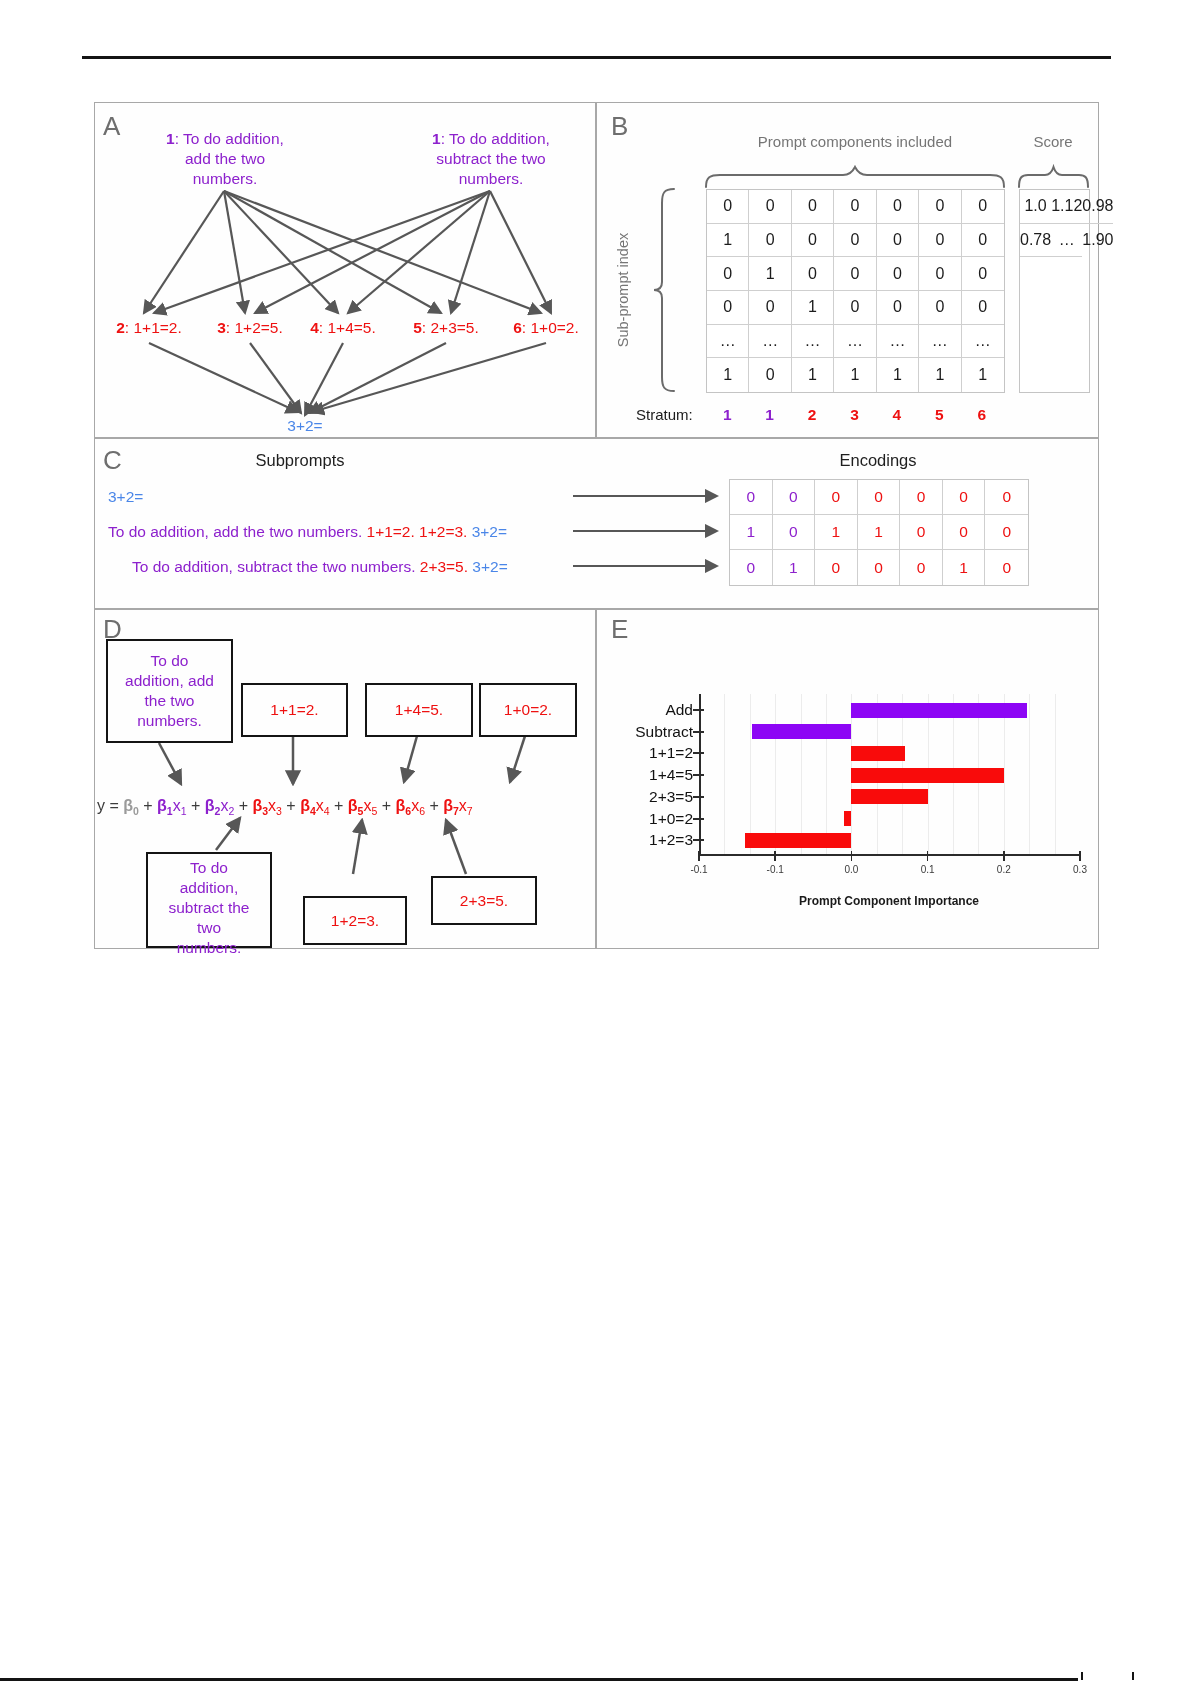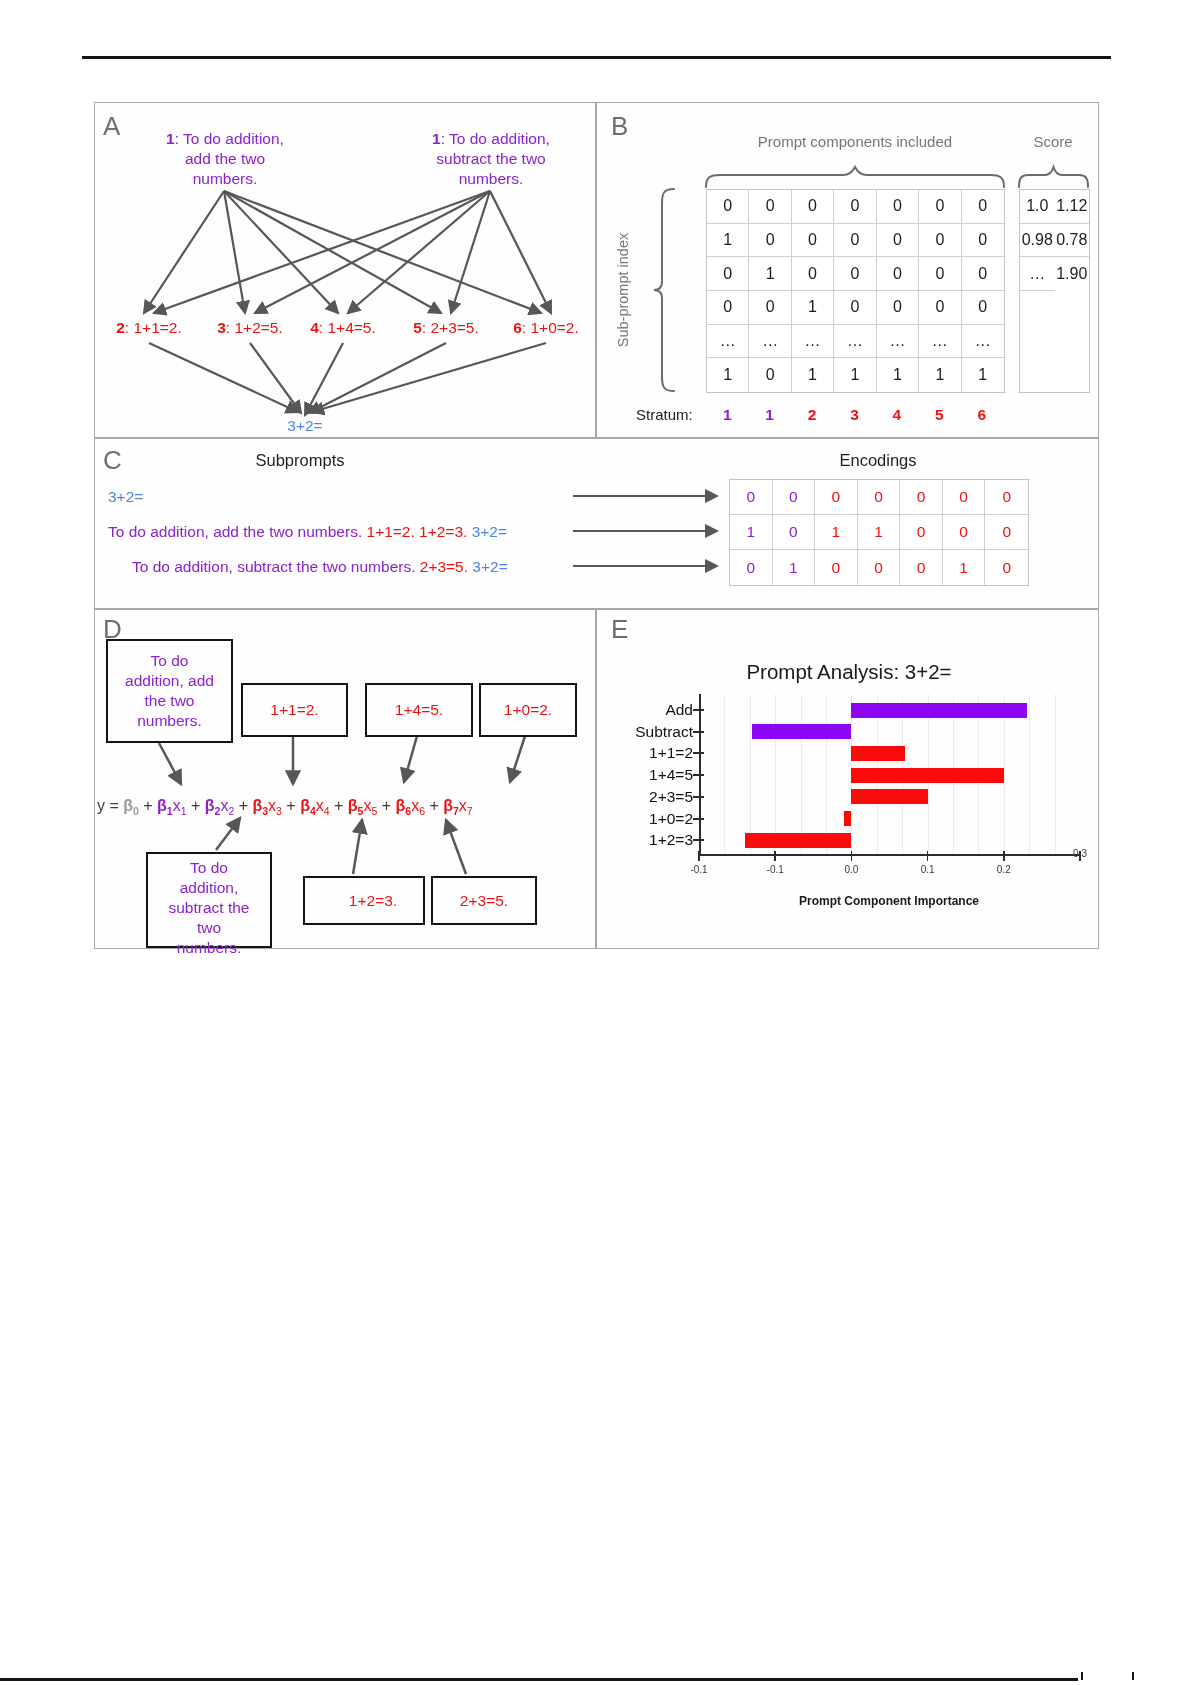--- a/index.html
+++ b/index.html
@@ -170,21 +170,21 @@
         <div class="gcell" style="border-bottom: 1px solid rgb(207, 207, 207);">…</div>
         <div class="gcell" style="border-right: 1px solid rgb(207, 207, 207);">1</div>
         <div class="gcell" style="border-right: 1px solid rgb(207, 207, 207);">0</div>
         <div class="gcell" style="border-right: 1px solid rgb(207, 207, 207);">1</div>
         <div class="gcell" style="border-right: 1px solid rgb(207, 207, 207);">1</div>
         <div class="gcell" style="border-right: 1px solid rgb(207, 207, 207);">1</div>
         <div class="gcell" style="border-right: 1px solid rgb(207, 207, 207);">1</div>
         <div class="gcell">1</div>
       </div>
 
-    <div id="b-scores" class="grid-table" style="left:924px;top:86px;width:69px;height:202px;grid-template-columns:1fr 1fr;grid-template-rows:repeat(6,1fr);">
+    <div id="b-scores" class="grid-table" style="left:924px;top:86px;width:69px;height:202px;grid-template-columns:1fr 1fr 1fr;grid-template-rows:repeat(6,1fr);">
         <div class="gcell" style="border-bottom: 1px solid rgb(207, 207, 207);">1.0</div>
         <div class="gcell" style="border-bottom: 1px solid rgb(207, 207, 207);">1.12</div>
         <div class="gcell" style="border-bottom: 1px solid rgb(207, 207, 207);">0.98</div>
         <div class="gcell" style="border-bottom: 1px solid rgb(207, 207, 207);">0.78</div>
         <div class="gcell" style="border-bottom: 1px solid rgb(207, 207, 207);">…</div>
         <div class="gcell">1.90</div>
       </div>
 
     <span class="abs" style="left:541px;top:303px;font-size:15px;color:#1c1c1c;">Stratum:</span>
     <div id="b-stratum" class="stratum-wrap" style="left:611px;top:303px;width:297px;">
@@ -256,31 +256,30 @@
 
     <div id="formula"><span style="color: rgb(60, 60, 60);">y = </span><span style="color: rgb(154, 154, 154);"><b>β<sub>0</sub></b></span><span style="color: rgb(60, 60, 60);"> + </span><span style="color: rgb(141, 33, 205);"><b>β<sub>1</sub></b><span>x<sub>1</sub></span></span><span style="color: rgb(60, 60, 60);"> + </span><span style="color: rgb(141, 33, 205);"><b>β<sub>2</sub></b><span>x<sub>2</sub></span></span><span style="color: rgb(60, 60, 60);"> + </span><span style="color: rgb(238, 17, 17);"><b>β<sub>3</sub></b><span>x<sub>3</sub></span></span><span style="color: rgb(60, 60, 60);"> + </span><span style="color: rgb(238, 17, 17);"><b>β<sub>4</sub></b><span>x<sub>4</sub></span></span><span style="color: rgb(60, 60, 60);"> + </span><span style="color: rgb(238, 17, 17);"><b>β<sub>5</sub></b><span>x<sub>5</sub></span></span><span style="color: rgb(60, 60, 60);"> + </span><span style="color: rgb(238, 17, 17);"><b>β<sub>6</sub></b><span>x<sub>6</sub></span></span><span style="color: rgb(60, 60, 60);"> + </span><span style="color: rgb(238, 17, 17);"><b>β<sub>7</sub></b><span>x<sub>7</sub></span></span></div>
 
     <div class="dbox overflowing purple" style="left:51px;top:749px;width:122px;height:88px;">
       <div>To do</div>
       <div>addition,</div>
       <div>subtract the</div>
       <div>two</div>
       <div>numbers.</div>
     </div>
-    <div class="dbox red" style="left:208px;top:773px;width:100px;height:45px;padding-left:18px;">
+    <div class="dbox red" style="left:208px;top:793px;width:100px;height:45px;">
       <div>1+2=3.</div>
     </div>
     <div class="dbox red" style="left:336px;top:773px;width:102px;height:45px;">
       <div>2+3=5.</div>
     </div>
 
     <div class="panel-label" style="left:516px;top:511px;">E</div>
 
     <div id="e-chart">
-      <div class="ch-title">Prompt Analysis: 3+2=</div>
       <div class="ch-xlabel">Prompt Component Importance</div>
     <div class="ch-grid" style="left: 125.4px; top: 86px; height: 160px;"></div>
         <div class="ch-grid" style="left: 150.8px; top: 86px; height: 160px;"></div>
         <div class="ch-grid" style="left: 176.2px; top: 86px; height: 160px;"></div>
         <div class="ch-grid" style="left: 201.6px; top: 86px; height: 160px;"></div>
         <div class="ch-grid" style="left: 227px; top: 86px; height: 160px;"></div>
         <div class="ch-grid" style="left: 252.4px; top: 86px; height: 160px;"></div>
         <div class="ch-grid" style="left: 277.8px; top: 86px; height: 160px;"></div>
         <div class="ch-grid" style="left: 303.2px; top: 86px; height: 160px;"></div>
         <div class="ch-grid" style="left: 328.6px; top: 86px; height: 160px;"></div>
@@ -316,21 +315,21 @@
         <div class="ch-xt" style="left: 100px; top: 256px;">-0.1</div>
         <div class="ch-tick" style="left: 175.45px; top: 243px; width: 1.5px; height: 10px;"></div>
         <div class="ch-xt" style="left: 176.2px; top: 256px;">-0.1</div>
         <div class="ch-tick" style="left: 251.65px; top: 243px; width: 1.5px; height: 10px;"></div>
         <div class="ch-xt" style="left: 252.4px; top: 256px;">0.0</div>
         <div class="ch-tick" style="left: 327.85px; top: 243px; width: 1.5px; height: 10px;"></div>
         <div class="ch-xt" style="left: 328.6px; top: 256px;">0.1</div>
         <div class="ch-tick" style="left: 404.05px; top: 243px; width: 1.5px; height: 10px;"></div>
         <div class="ch-xt" style="left: 404.8px; top: 256px;">0.2</div>
         <div class="ch-tick" style="left: 480.25px; top: 243px; width: 1.5px; height: 10px;"></div>
-        <div class="ch-xt" style="left: 481px; top: 240px;">0.3</div>
+        <div class="ch-xt" style="left: 481px; top: 256px;">0.3</div>
       </div>
 
   </div>
 
   <div class="rule" style="left:0;top:1678px;width:1078px;height:3px;"></div>
   <div class="mark" style="left:1081px;top:1672px;width:2px;height:8px;"></div>
   <div class="mark" style="left:1132px;top:1672px;width:2px;height:8px;"></div>
 
 </div>
 

